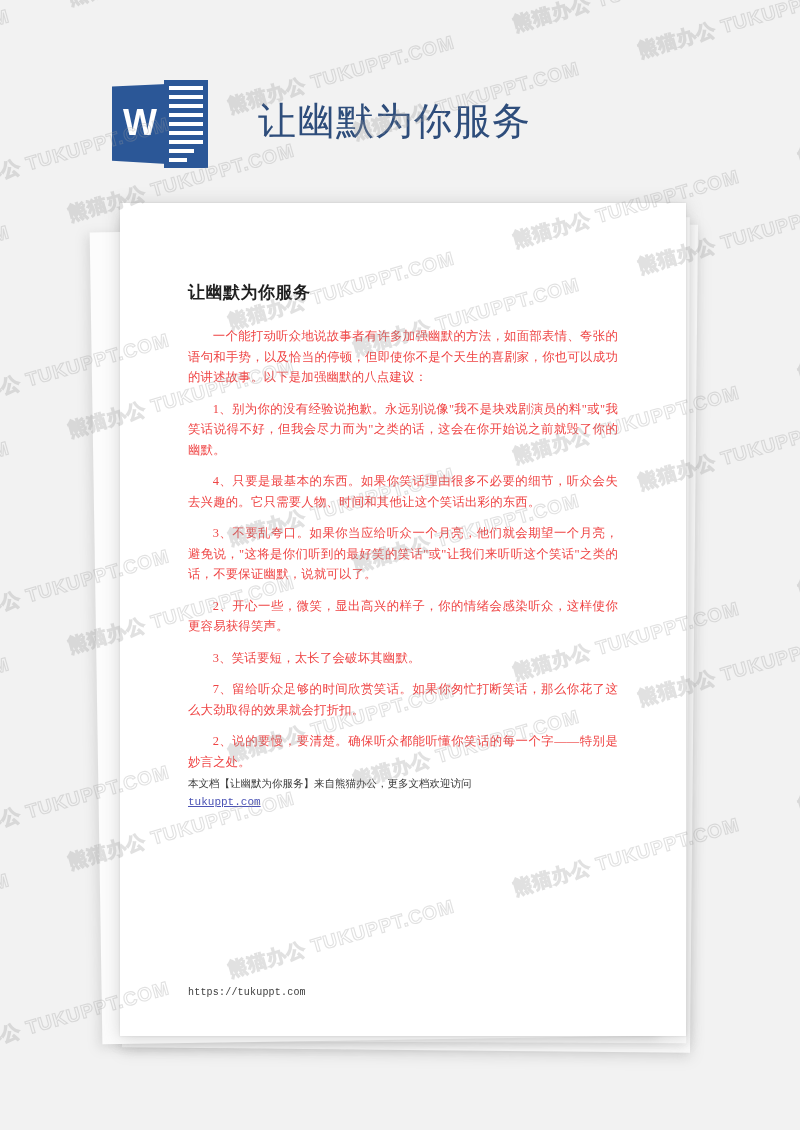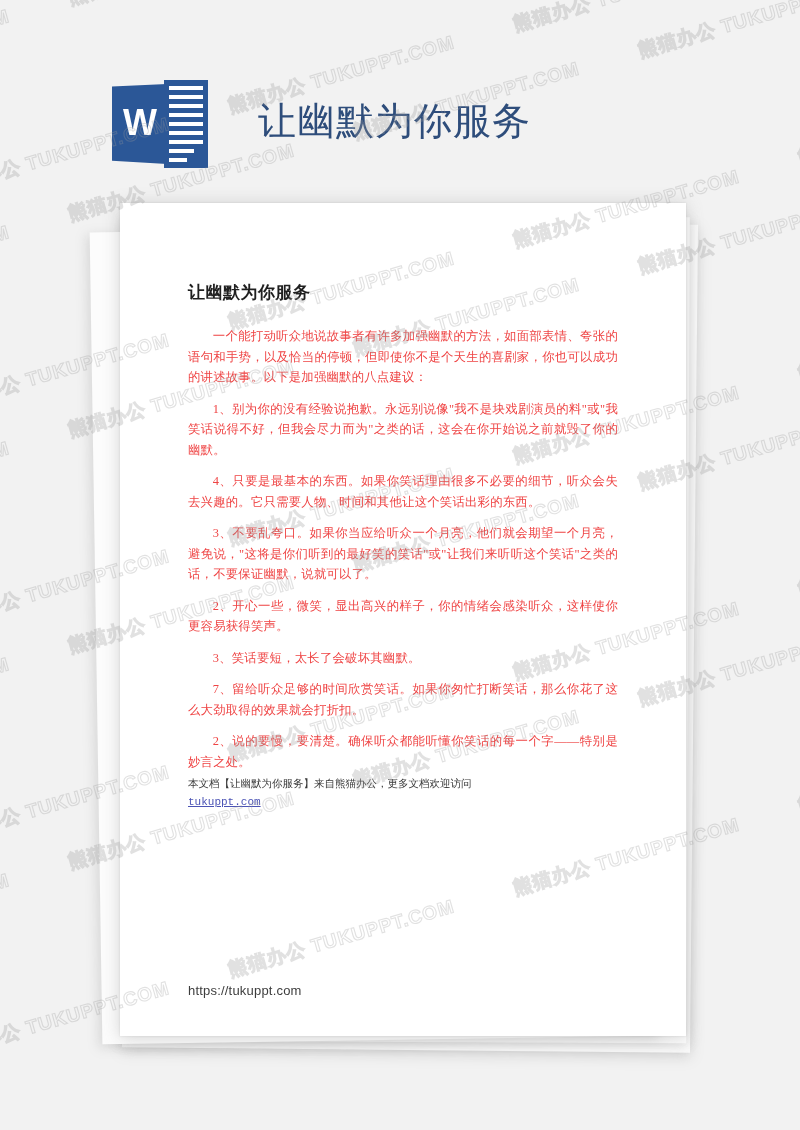--- a/index.html
+++ b/index.html
@@ -209,22 +209,22 @@
     line-height: 16px;
     color: #4b53b5;
     text-decoration: underline;
     display: inline-block;
   }
 
   #doc-bottom-url {
     position: absolute;
     left: 68px;
     bottom: 38px;
-    font-family: Liberation Sans, sans-serif;
-    font-size: 13px;
+    font-family: Liberation Mono, monospace;
+    font-size: 10px;
     color: #3d3d3d;
     letter-spacing: 0.2px;
   }
 </style>
 </head>
 <body>
 
 <div id="paper-stack">
   <div class="sheet" id="sheet-back-3"></div>
   <div class="sheet" id="sheet-back-2"></div>

